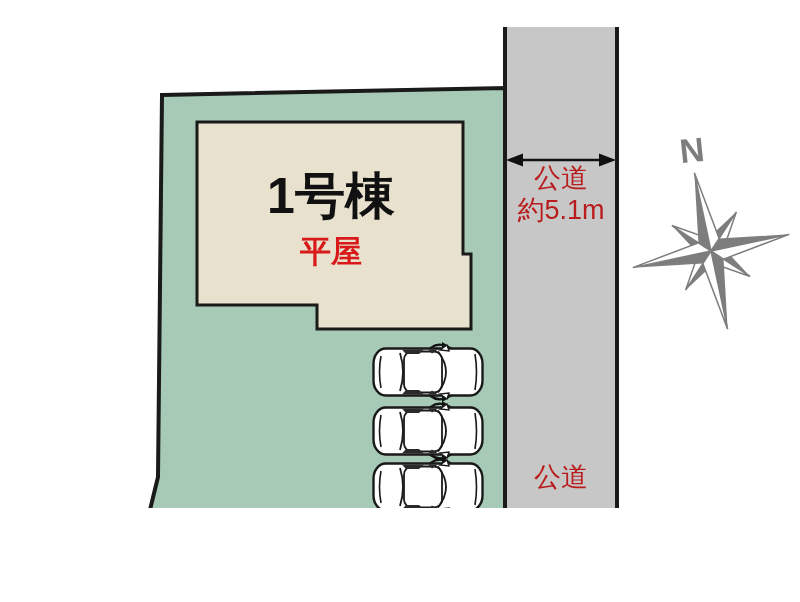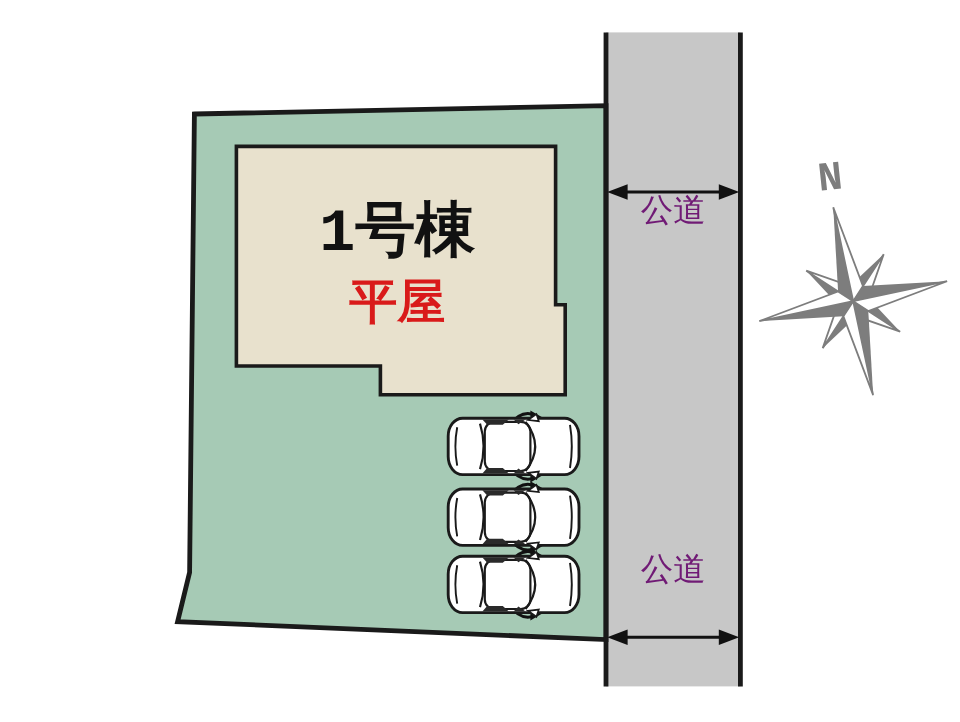--- a/index.html
+++ b/index.html
@@ -1,23 +1,23 @@
 <!DOCTYPE html>
 <html><head>
 <meta charset="utf-8">
 <style>
   html,body{margin:0;padding:0;background:#ffffff;}
   .stage{
-    position:relative;width:800px;height:602px;background:#ffffff;overflow:hidden;
-    font-family:Liberation Mono, monospace;
+    position:relative;width:800px;height:508px;background:#ffffff;overflow:hidden;
+    font-family:Liberation Sans, sans-serif;
   }
   .stage > svg{position:absolute;left:0;top:0;}
-  .label{position:absolute;text-align:center;color:#701a75;}
+  .label{position:absolute;text-align:center;color:#b91c1c;}
   #bname{left:197px;top:171px;width:268px;font-size:50px;font-weight:bold;line-height:1.0;}
-  #bstorey{left:197px;top:236px;width:268px;font-size:40px;font-weight:bold;line-height:1.0;}
+  #bstorey{left:197px;top:236px;width:268px;font-size:31px;font-weight:bold;line-height:1.0;}
   #roadtop{left:505px;top:162px;width:112px;font-size:27px;line-height:1.2;}
   #roadbottom{left:505px;top:461px;width:112px;font-size:27px;line-height:1.2;}
   #nlabel{left:672px;top:131px;width:40px;font-size:34px;font-weight:bold;transform:rotate(-6deg);}
   .cp-light{fill:#ffffff;stroke:currentColor;stroke-width:1.5;}
   .cp-dark{fill:currentColor;}
 </style>
 </head>
 <body>
 
 <div class="stage">
@@ -97,20 +97,21 @@
       <polygon class="cp-light" points="-80,0 -10.6,-10.6 0,0"></polygon>
     </g>
   </svg>
 
   <div class="label" id="bname" style="color: rgb(17, 17, 17);">1号棟</div>
 
   <div class="label" id="bstorey" style="color: rgb(217, 26, 26);">平屋</div>
 
   <div class="label" id="roadtop">
     <div>公道</div>
+    <div>約5.1m</div>
   </div>
 
   <div class="label" id="roadbottom">
     <div>公道</div>
   </div>
 
   <div class="label" id="nlabel" style="color: rgb(125, 125, 125);">N</div>
 </div>
 
 </body></html>

